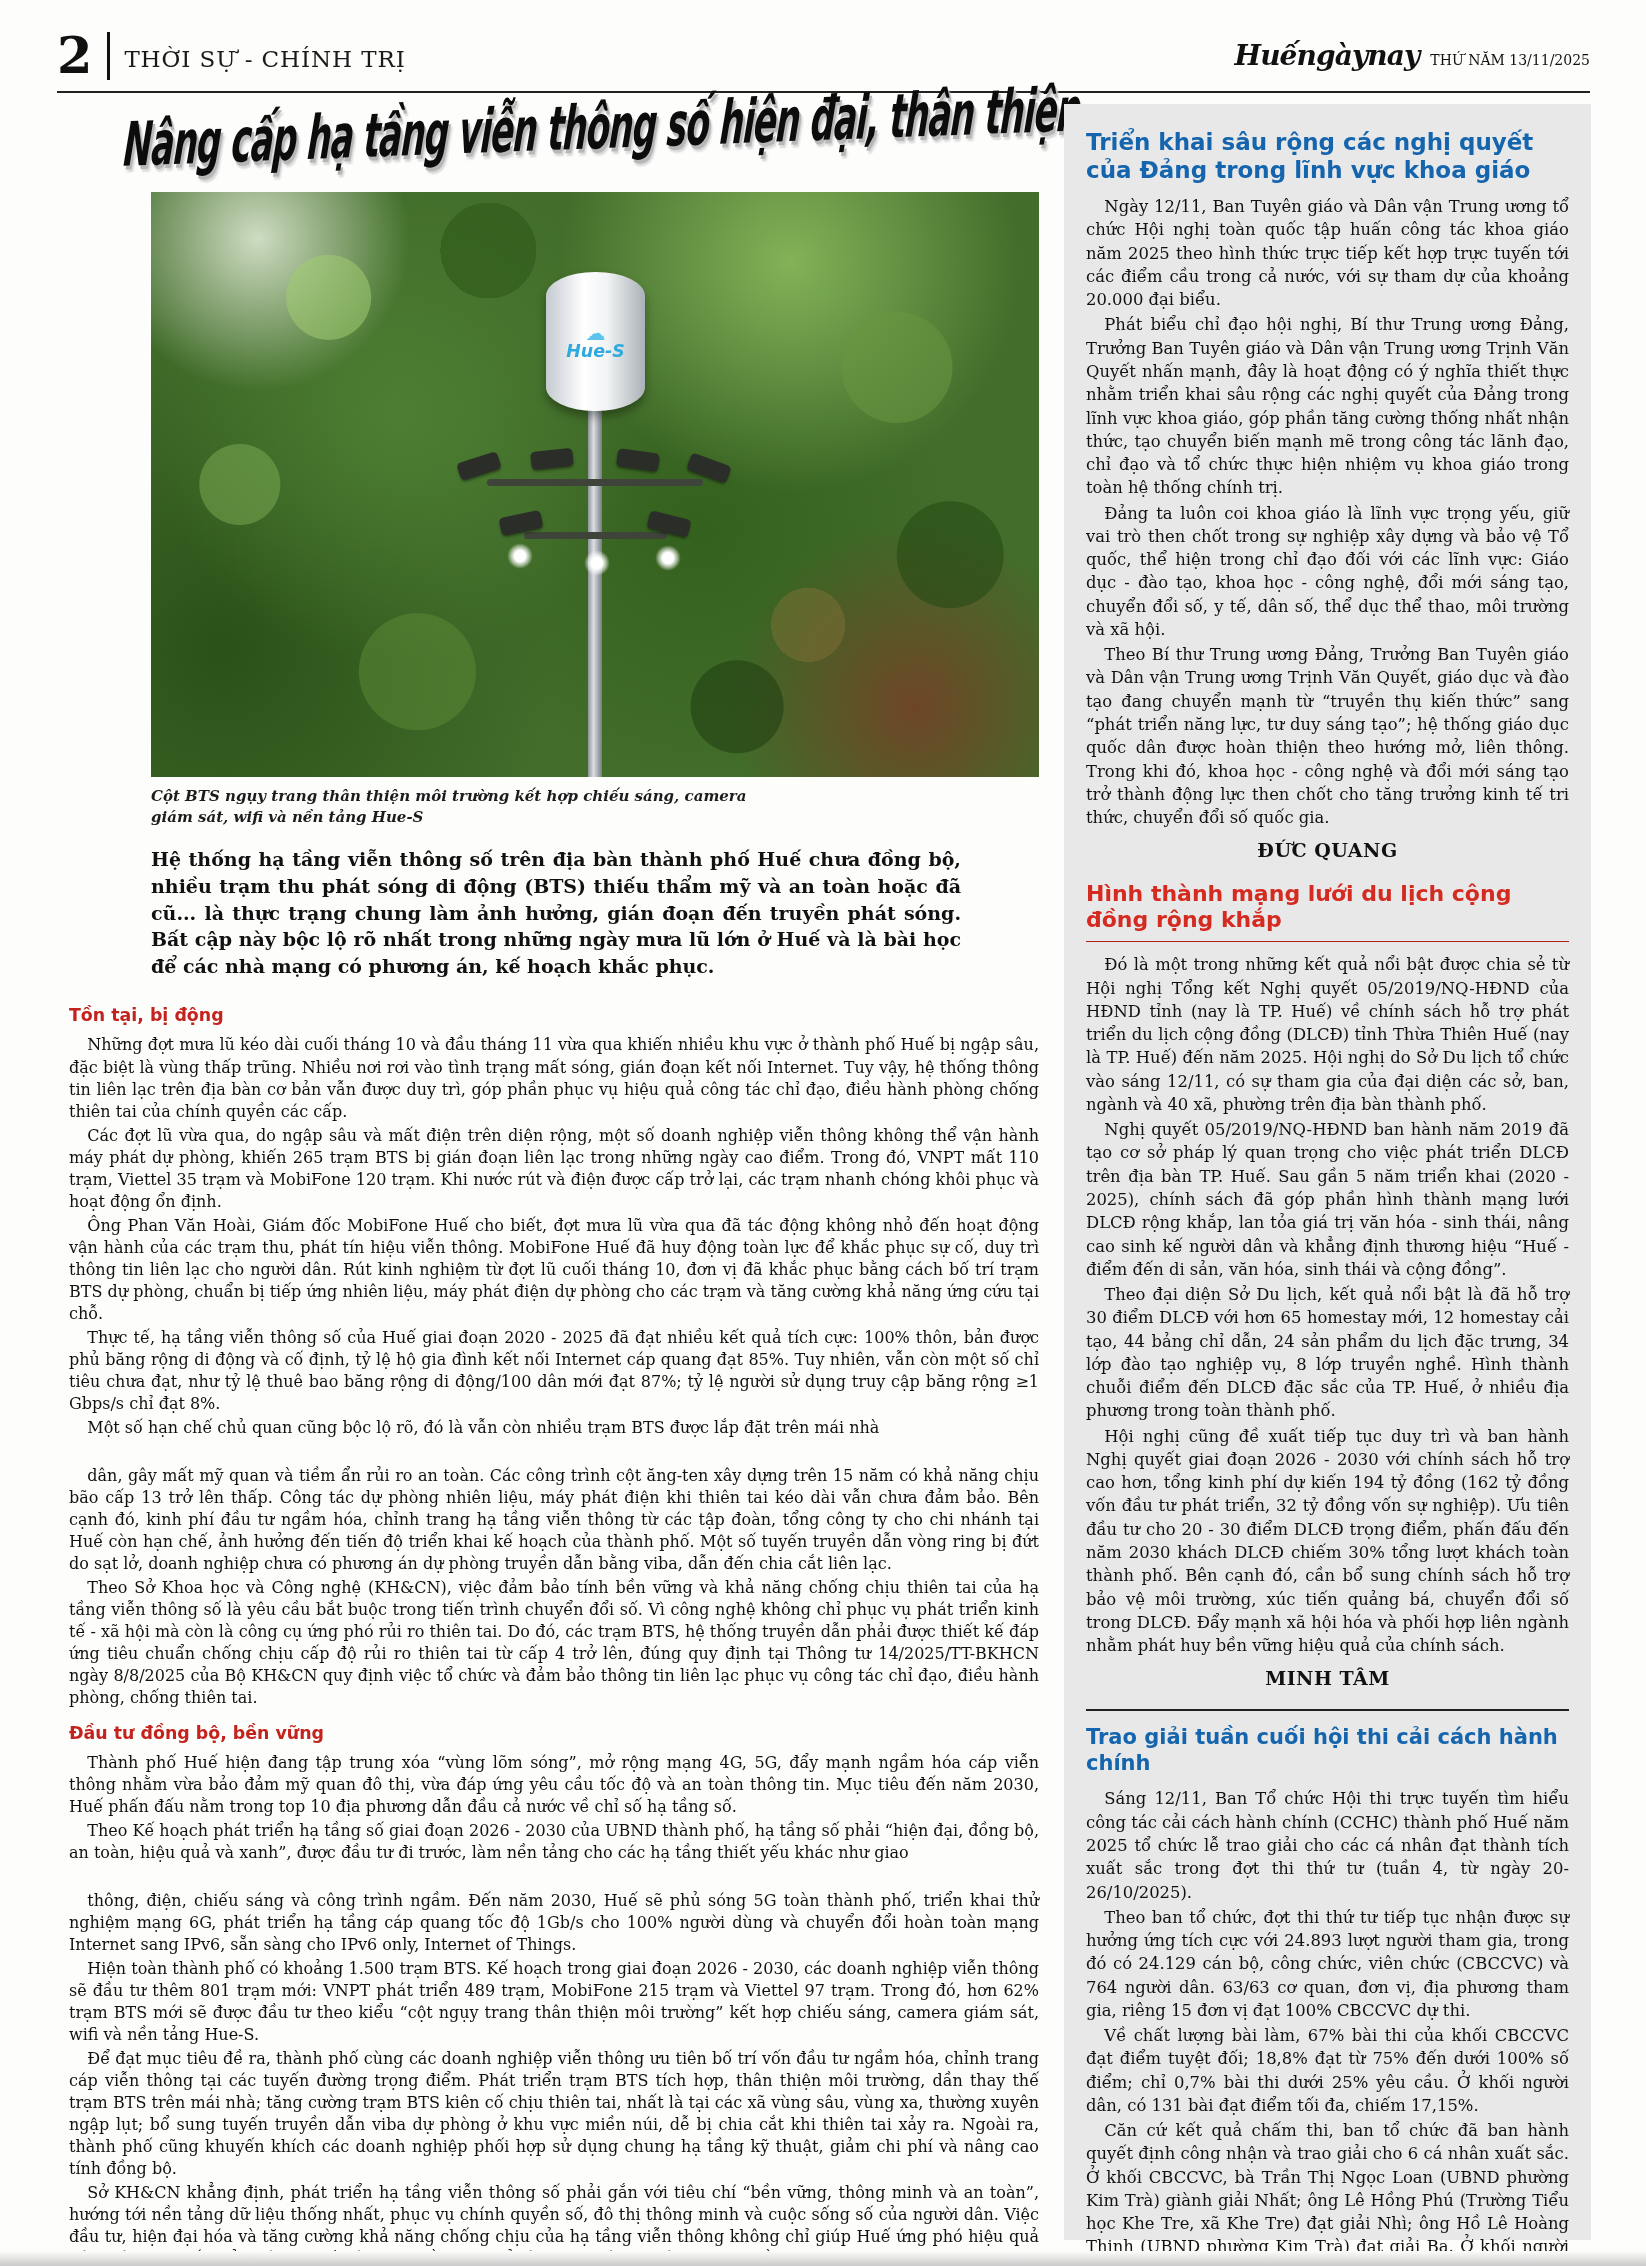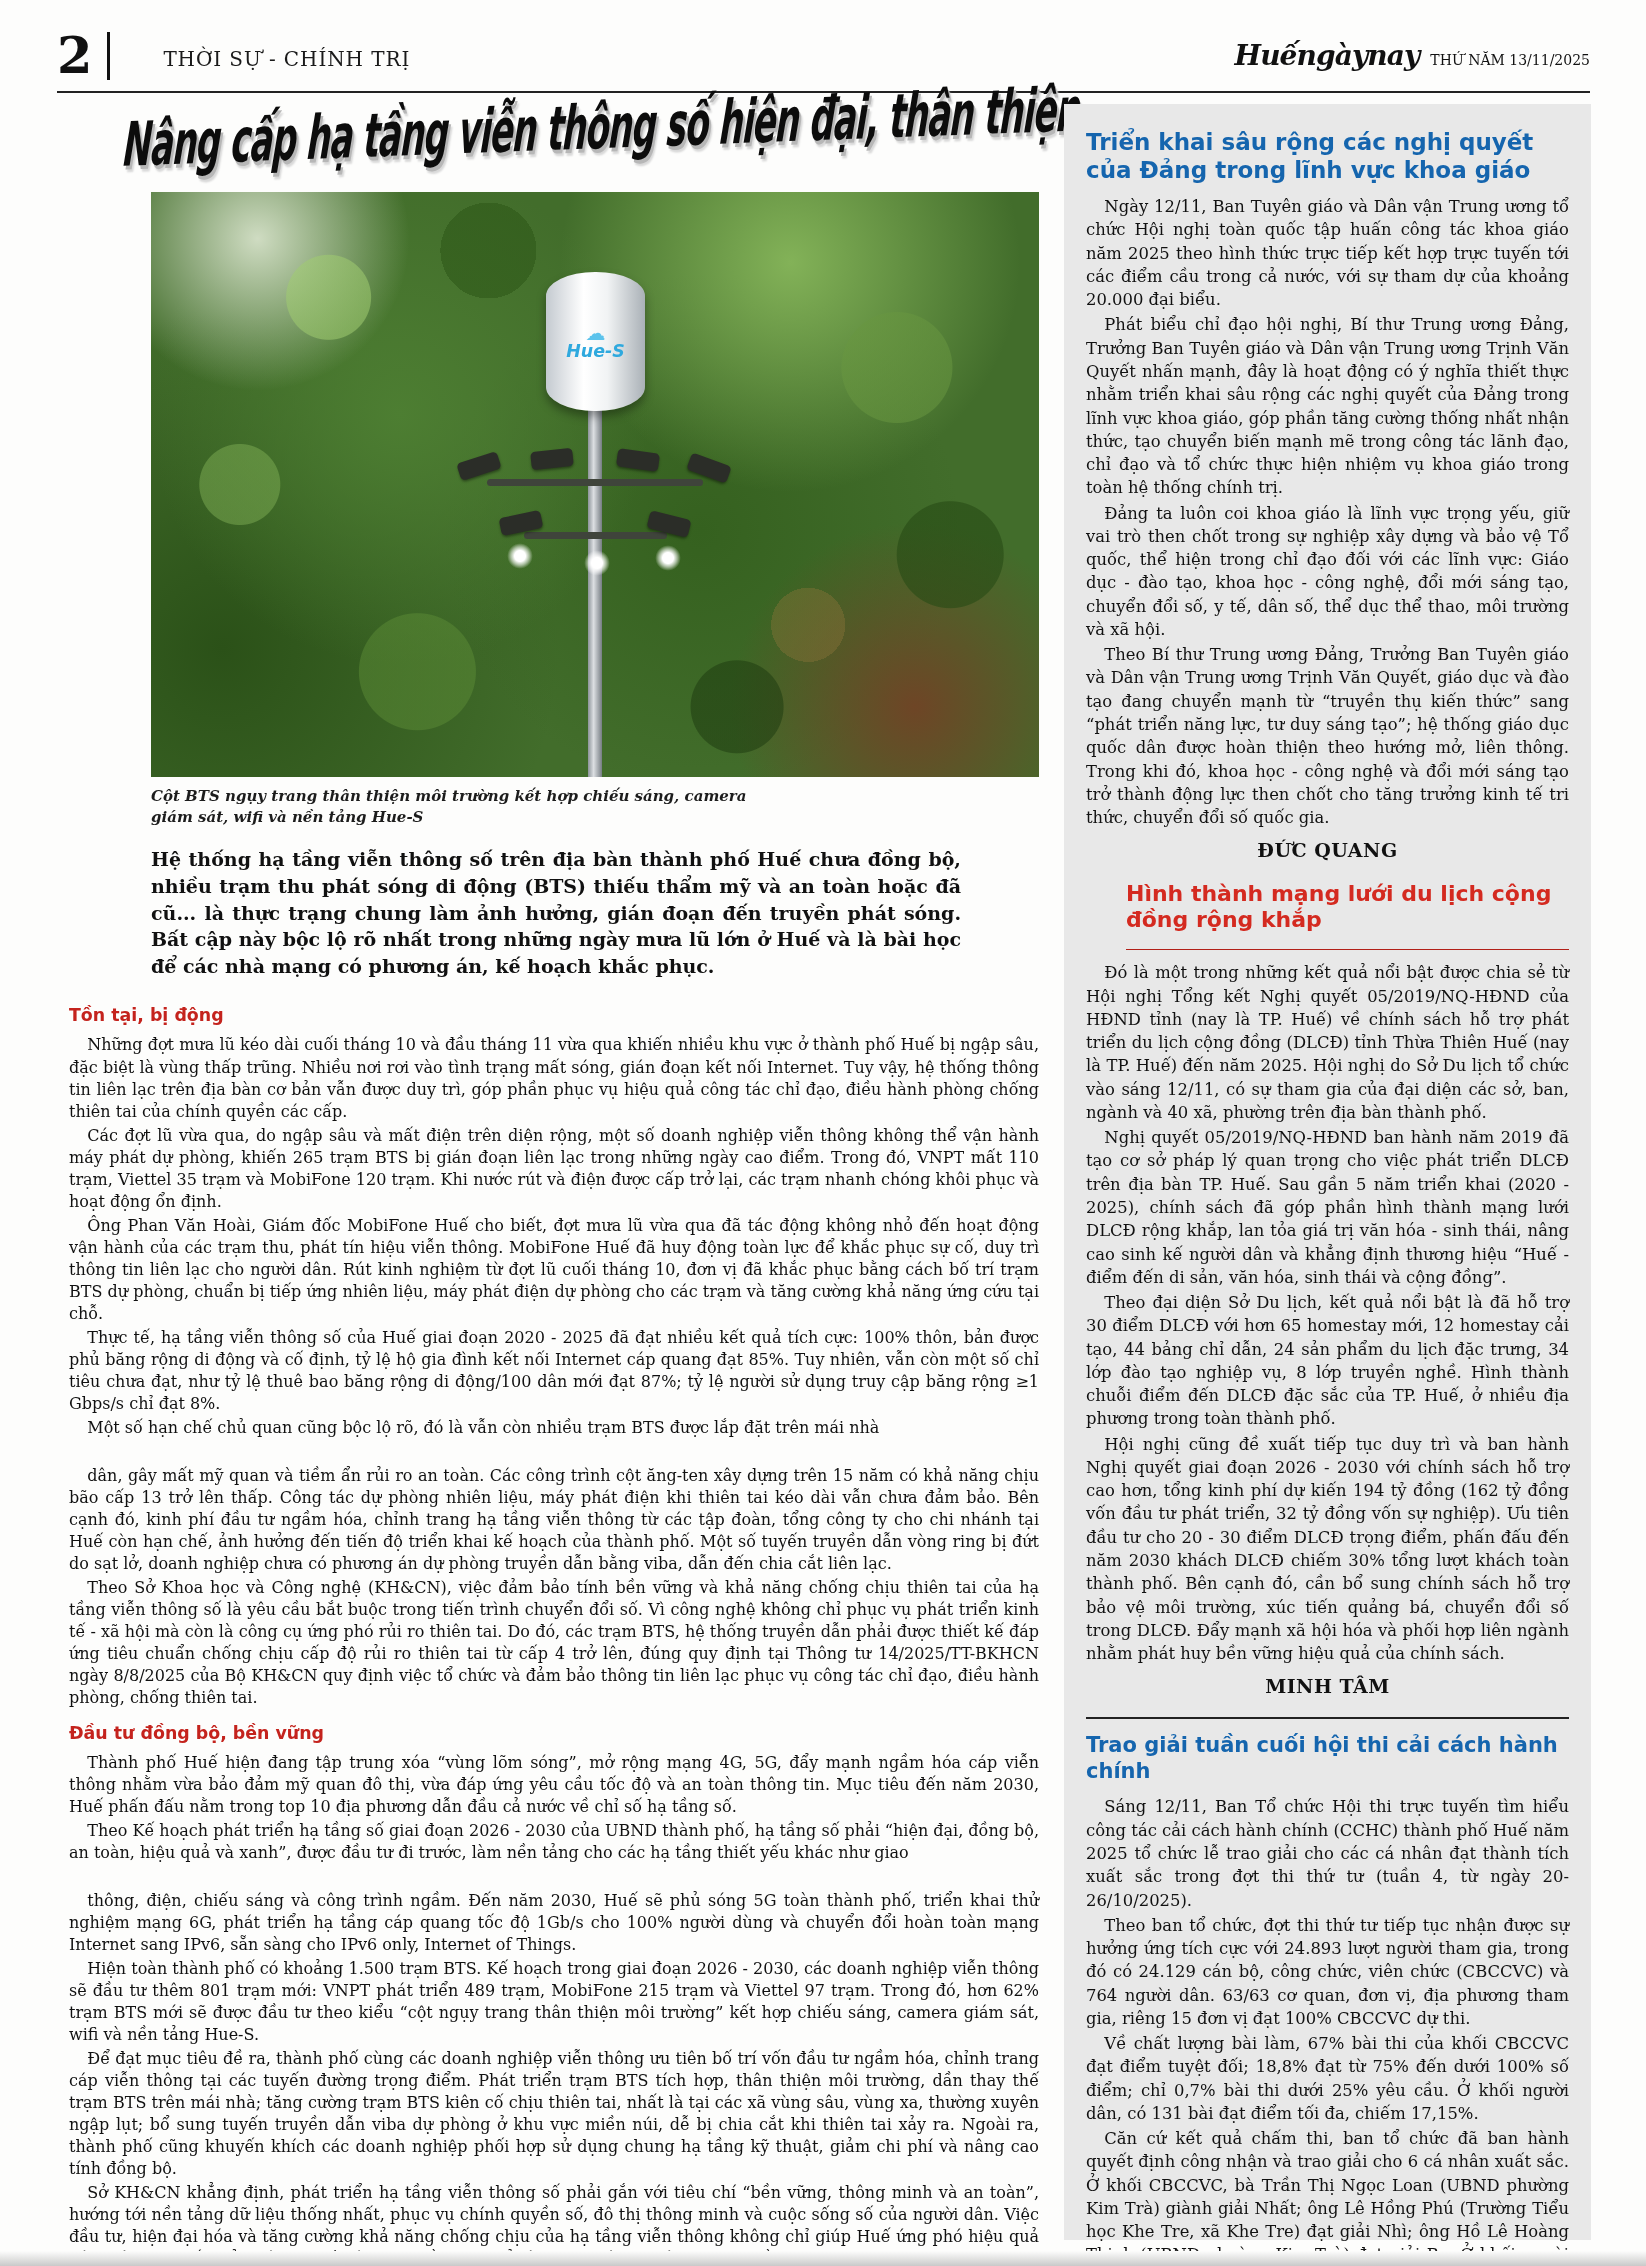--- a/index.html
+++ b/index.html
@@ -10,21 +10,21 @@
     font-family:"DejaVu Serif", serif; color:#111;
   }
   
   .masthead {
     position:absolute; left:57px; right:57px; top:25.6px; height:60px;
     display:flex; justify-content:space-between; align-items:center;
   }
   .mh-left { display:flex; align-items:center; gap:14.6px; }
   .page-num { font-size:51px; font-weight:bold; line-height:1; font-family:"DejaVu Serif",serif; }
   .vrule { width:2.7px; height:48px; background:#111; }
-  .section { font-size:20px; letter-spacing:0.9px; color:#1a1a1a; padding-top:7.3px;margin-left:39px; }
+  .section { font-size:23px; letter-spacing:0.9px; color:#1a1a1a; padding-top:7.3px; }
   .mh-right { display:flex; align-items:baseline; gap:11px; }
   .brand { font-size:28px; font-weight:bold; font-style:italic; letter-spacing:-0.9px; }
   .idate { font-size:14px; }
   .hrule { position:absolute; left:57px; right:57px; top:91px; border-top:2.3px solid #222; }
 
   
   .main { position:absolute; left:69px; top:104px; width:970px; }
   .headline { margin-left:53px; height:88px; overflow:visible; }
   .headline-inner {
     display:inline-block; white-space:nowrap;
@@ -98,21 +98,21 @@
   .byline { text-align:right; font-weight:bold; font-style:italic; font-size:15.5px;
     margin-top:11px; text-indent:0 !important; }
 
   
   .sidebar { position:absolute; left:1064px; top:104px; width:527px; height:2136px;
     background:#e8e8e8; padding:24px 22px 18.3px; }
   .sb-title { font-family:"DejaVu Sans",sans-serif; font-weight:bold; line-height:1.22;
     margin-bottom:11px; }
   .sb-title.blue { color:#1565ae; font-size:23px; }
   .sb-title.red { color:#d42a20; font-size:22px; border-bottom:1.8px solid #b22018;
-    padding-bottom:15px;margin-left:40px; }
+    padding-bottom:7px; }
   .sb-title.small { font-size:21px; }
   .sb-body p { font-size:16.4px; line-height:1.42; text-align:justify; text-indent:18.3px;
     margin:0 0 1.8px; }
   .sb-author { text-align:center; font-weight:bold; font-size:19px; letter-spacing:0.5px;
     margin:9.1px 0 20px; }
   .sb-divider { border-top:2.3px solid #222; margin:3.7px 0 14.6px; }
 
   .bottom-edge { position:absolute; left:0; right:0; bottom:0; height:16.4px;
     background:linear-gradient(#fdfdfc, #c6c6c6); }
 </style>

